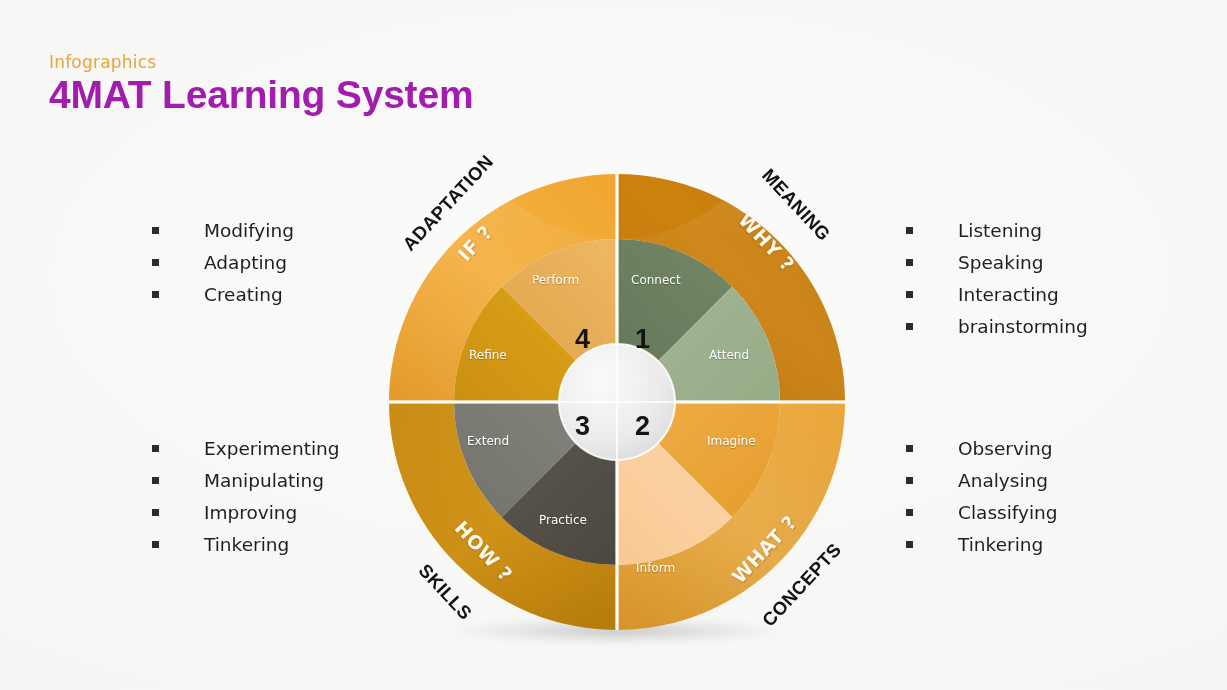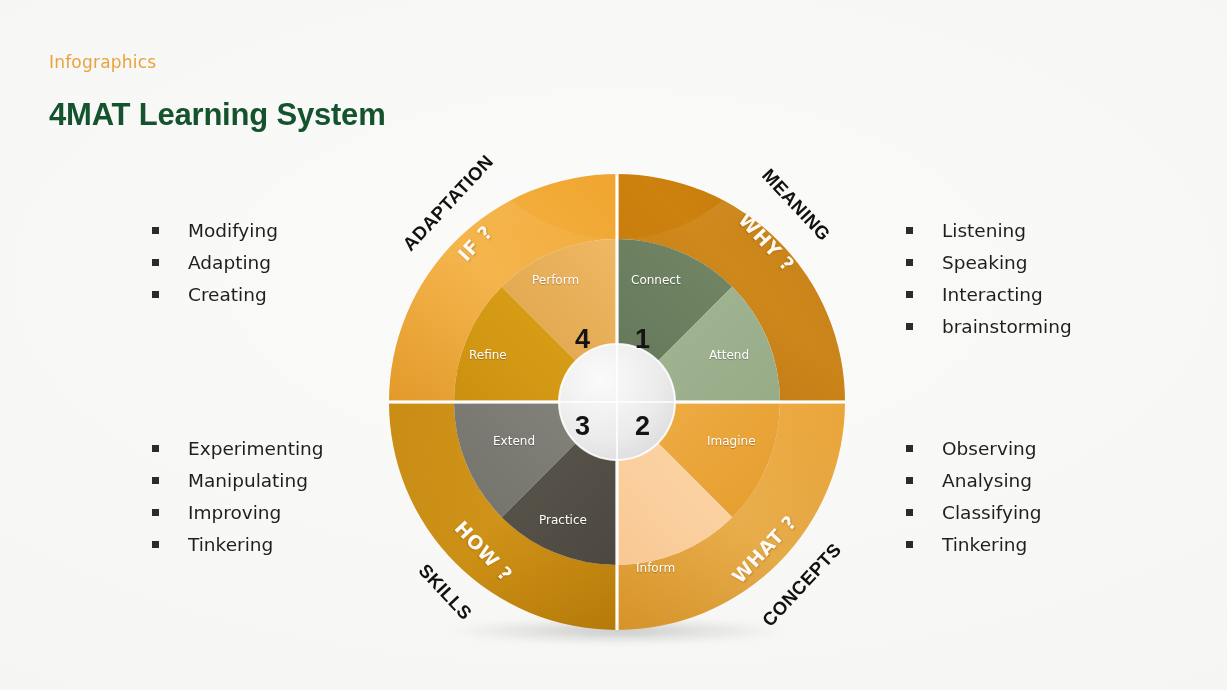--- a/index.html
+++ b/index.html
@@ -21,42 +21,43 @@
     left: 49px;
     top: 52px;
   }
   .kicker {
     font-size: 17px;
     color: #e8a33d;
     letter-spacing: .2px;
     font-family: "DejaVu Sans", sans-serif;
   }
   .title {
-    font-size: 31px;
+    font-size: 39px;
     font-weight: bold;
-    color: #14532d;
-    margin-top: 25px;
+    color: #a21caf;
+    margin-top: 1px;
     letter-spacing: -0.2px;
     font-family: "Liberation Sans", sans-serif;
   }
 
   
   .list {
     position: absolute;
     font-family: "DejaVu Sans", sans-serif;
   }
   .list-tl { left: 152px; top: 222px; }
   .list-bl { left: 152px; top: 440px; }
   .list-tr { left: 906px; top: 222px; }
   .list-br { left: 906px; top: 440px; }
 
   .list-item {
     display: flex;
     align-items: baseline;
     height: 32px;
+    gap: 16px;
   }
   .bullet {
     width: 7px;
     height: 7px;
     background: #2b2b2b;
     flex: 0 0 auto;
     position: relative;
     top: -3px;
   }
   .list-label {
@@ -298,21 +299,21 @@
 
   <div class="num" style="left:186px; top:150px;">4</div>
   <div class="num" style="left:246px; top:150px;">1</div>
   <div class="num" style="left:186px; top:237px;">3</div>
   <div class="num" style="left:246px; top:237px;">2</div>
 
   <div class="lbl seg-label" style="left:143px; top:99px;">Perform</div>
   <div class="lbl seg-label" style="left:80px; top:174px;">Refine</div>
   <div class="lbl seg-label" style="left:242px; top:99px;">Connect</div>
   <div class="lbl seg-label" style="left:320px; top:174px;">Attend</div>
-  <div class="lbl seg-label" style="left:78px; top:260px;margin-left:26px;">Extend</div>
+  <div class="lbl seg-label" style="left:78px; top:260px;">Extend</div>
   <div class="lbl seg-label" style="left:150px; top:339px;">Practice</div>
   <div class="lbl seg-label" style="left:318px; top:260px;">Imagine</div>
   <div class="lbl seg-label" style="left:247px; top:339px;margin-top:48px;">Inform</div>
 
   <div class="lbl ring-label" style="left:66px; top:58px; transform:rotate(-47deg);">IF ?</div>
   <div class="lbl ring-label" style="left:342px; top:57px; transform:rotate(47deg);">WHY ?</div>
   <div class="lbl ring-label" style="left:58px; top:366px; transform:rotate(47deg);">HOW ?</div>
   <div class="lbl ring-label" style="left:333px; top:364px; transform:rotate(-47deg);">WHAT ?</div>
 
   <div class="lbl outer-label" style="left:-2px; top:18px; transform:rotate(-47deg);">ADAPTATION</div>

